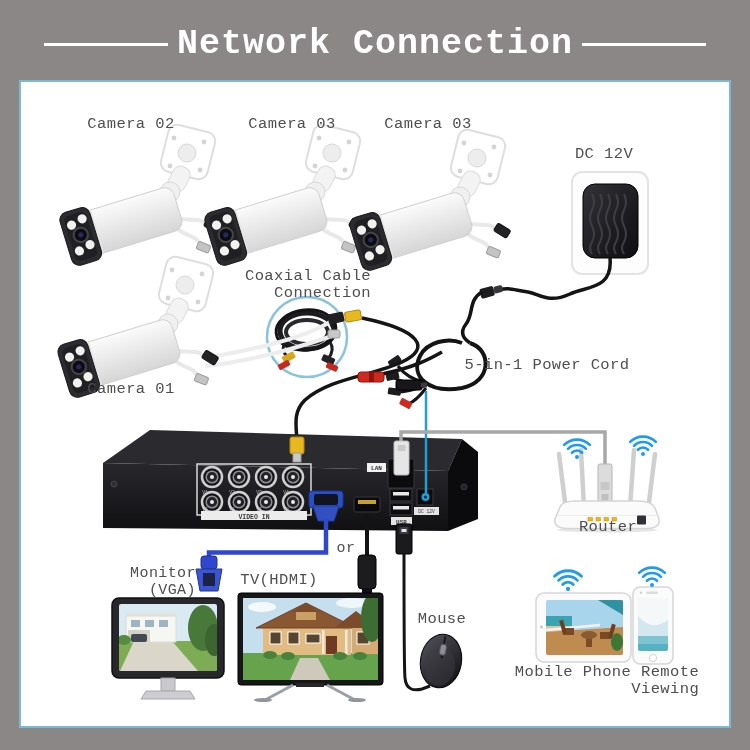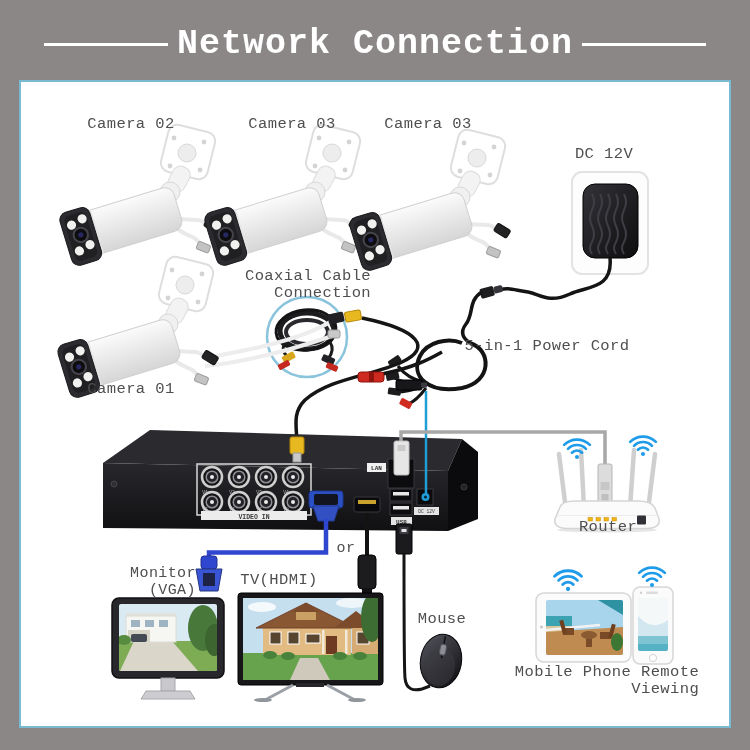--- a/index.html
+++ b/index.html
@@ -390,21 +390,21 @@
 
   <div class="lbl" style="left:131px;top:116px">Camera 02</div>
   <div class="lbl" style="left:292px;top:116px">Camera 03</div>
   <div class="lbl" style="left:428px;top:116px">Camera 03</div>
   <div class="lbl" style="left:604px;top:146px">DC 12V</div>
   <div class="lbl" style="left:308px;top:268px">
     <div>Coaxial Cable</div>
     <div>Connection</div>
   </div>
   <div class="lbl" style="left:131px;top:381px">Camera 01</div>
-  <div class="lbl" style="left:547px;top:338px">5-in-1 Power Cord</div>
+  <div class="lbl" style="left:547px;top:357px">5-in-1 Power Cord</div>
   <div class="lbl" style="left:608px;top:519px">Router</div>
   <div class="lbl small" style="left:163px;top:566px">
     <div>Monitor</div>
     <div>(VGA)</div>
   </div>
   <div class="lbl" style="left:279px;top:572px">TV(HDMI)</div>
   <div class="lbl small" style="left:346px;top:541px">or</div>
   <div class="lbl" style="left:442px;top:611px">Mouse</div>
   <div class="lbl" style="left:607px;top:664px">
     <div>Mobile Phone Remote</div>

